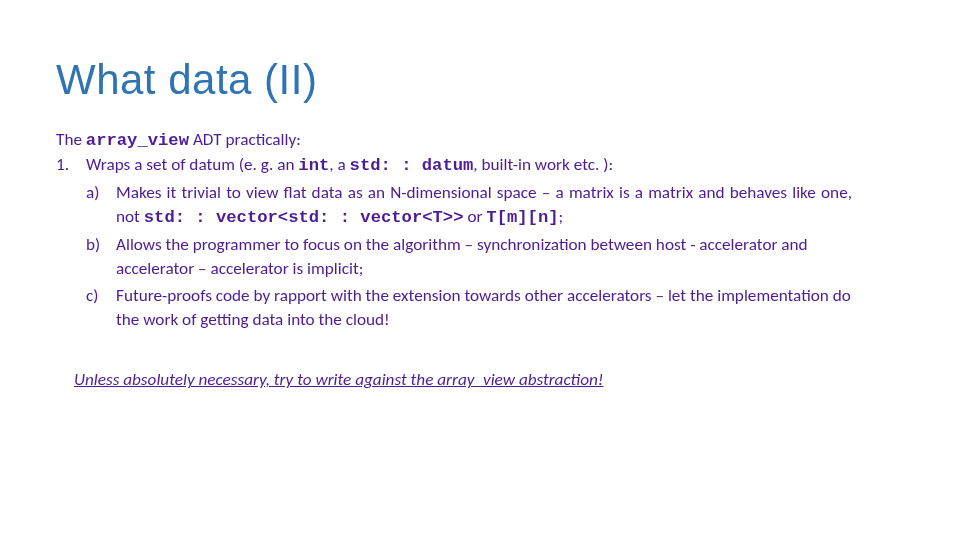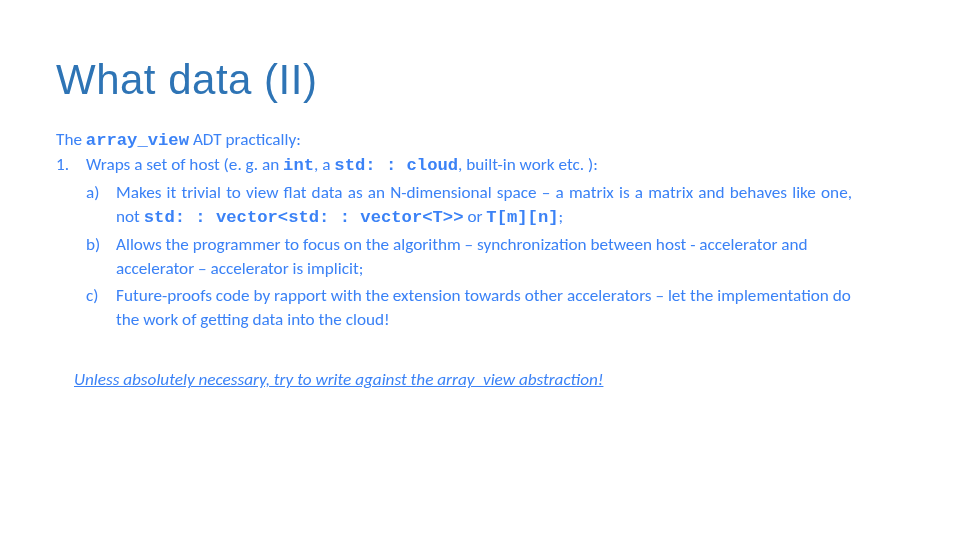--- a/index.html
+++ b/index.html
@@ -23,21 +23,21 @@
     font-family: "Segoe UI Light", "Segoe UI", "Calibri Light", "Helvetica Neue", Arial, sans-serif;
     font-weight: 300;
     font-size: 42px;
     color: #2e74b5;
     margin: 0 0 24px 0;
     letter-spacing: 0.5px;
   }
   .body {
     font-size: 17.2px;
     line-height: 1.42;
-    color: #3b82f6;
+    color: #4c1d95;
   }
   .intro {
     margin: 0;
   }
   .code {
     font-family: Consolas, "Courier New", monospace;
     font-weight: 600;
   }
   ol.num {
     list-style: none;
@@ -85,21 +85,21 @@
 
   <div class="body">
 
     <p class="intro">
       <span>The </span><span class="code">array_view</span><span> ADT practically:</span>
     </p>
 
     <ol class="num">
       <li>
         <span class="marker">1.</span>
-        <span>Wraps a set of host (e. g. an </span><span class="code">int</span><span>, a </span><span class="code">std: : cloud</span><span>, built-in work etc. ):</span>
+        <span>Wraps a set of datum (e. g. an </span><span class="code">int</span><span>, a </span><span class="code">std: : datum</span><span>, built-in work etc. ):</span>
 
         <ol class="alpha">
           <li class="sub-a">
             <span class="marker">a)</span>
             <span>Makes it trivial to view flat data as an N-dimensional space – a matrix is a matrix and behaves like one, not </span><span class="code">std: : vector&lt;std: : vector&lt;T&gt;&gt;</span><span> or </span><span class="code">T[m][n]</span><span>;</span>
           </li>
           <li>
             <span class="marker">b)</span>
             <span>Allows the programmer to focus on the algorithm – synchronization between host - accelerator and accelerator – accelerator is implicit;</span>
           </li>

